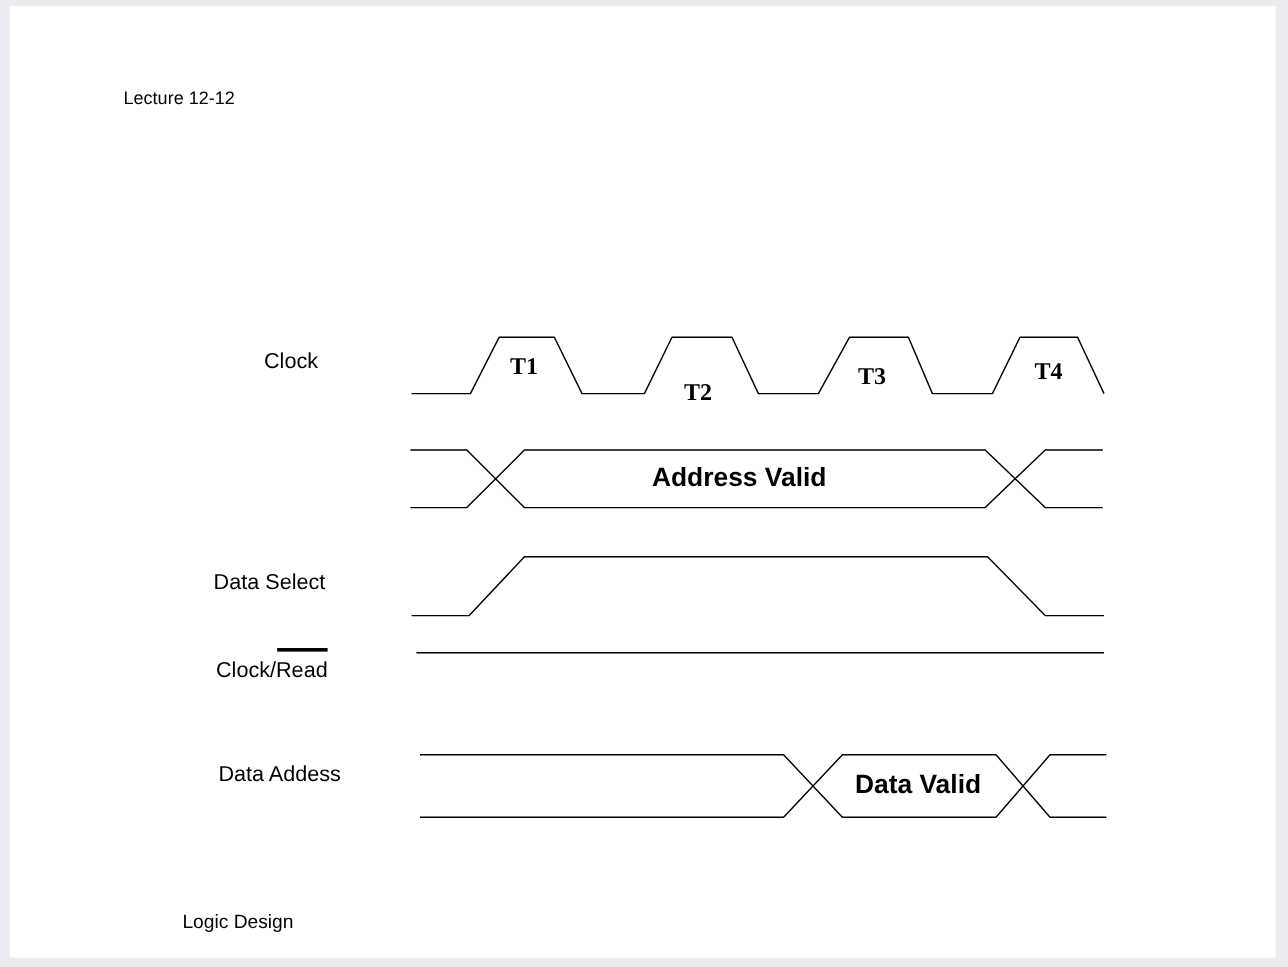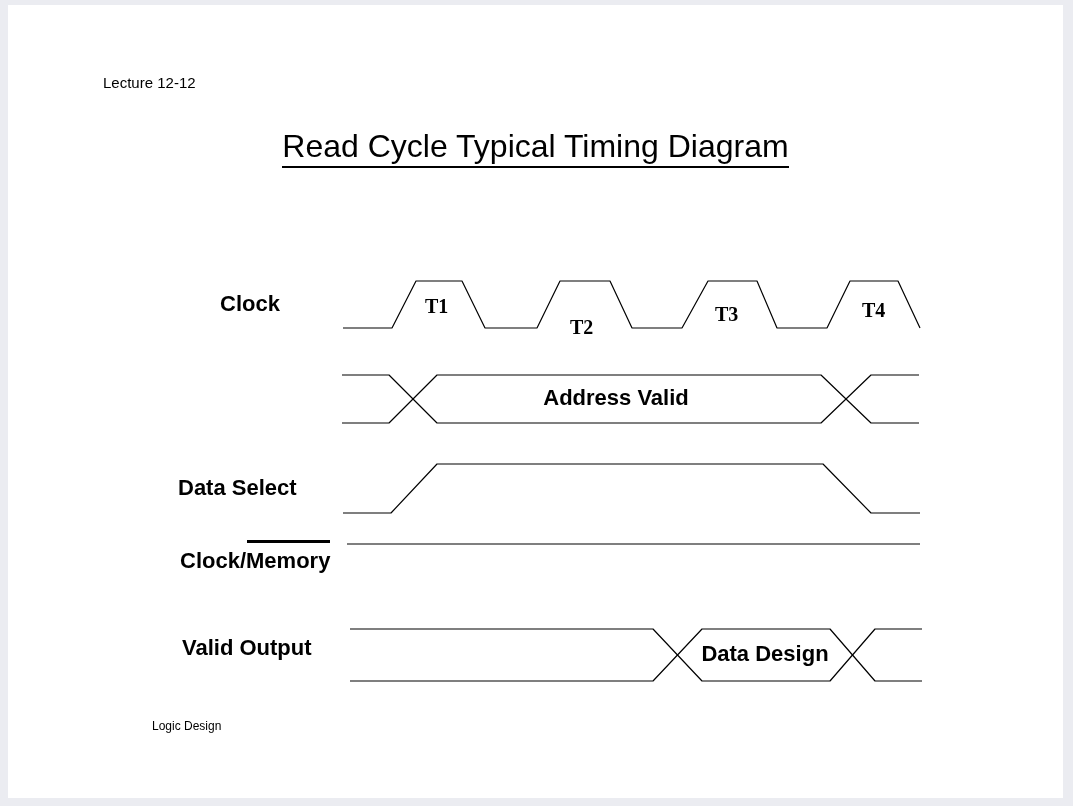--- a/index.html
+++ b/index.html
@@ -27,86 +27,83 @@
   }
   .title {
     display: inline-block;
     font-size: 32px; line-height: 1.15;
     border-bottom: 2px solid #000;
     padding-bottom: 1px;
   }
   .waves { position: absolute; left: 0; top: 0; width: 1055px; height: 793px; }
   .sig-label {
     position: absolute;
-    font-size: 22px; font-weight: bold; line-height: 1.1;
+    font-size: 18px; font-weight: normal; line-height: 1.1;
     white-space: nowrap;
   }
   .t-label {
     position: absolute;
     font-size: 20px; font-weight: bold; line-height: 1.1; font-family: Liberation Serif, serif;
   }
   .valid-label {
     position: absolute;
     font-size: 22px; font-weight: bold; line-height: 1.1;
     transform: translateX(-50%);
     white-space: nowrap;
   }
   .rw-write { position: relative; display: inline-block; }
   .rw-overline {
     position: absolute; left: 1px; right: 0; top: -9px;
     height: 3px; background: #000;
   }
   .footer-left {
-    position: absolute; left: 144px; top: 714px;
-    font-size: 12px; line-height: 1.2;
+    position: absolute; left: 144px; top: 754px;
+    font-size: 16px; line-height: 1.2;
   }
   .footer-right {
     position: absolute; left: 649px; top: 729px;
     font-size: 16px; line-height: 1.2;
   }
 </style>
 </head>
 <body>
 
 <div class="frame">
   <div class="slide">
 
     <div class="lecture-label">Lecture 12-12</div>
 
-    <div class="title-wrap">
-      <span class="title">Read Cycle Typical Timing Diagram</span>
-    </div>
 
     <svg class="waves" viewBox="0 0 1055 793" fill="none" stroke="#000000" stroke-width="1.2" stroke-linejoin="bevel" stroke-linecap="butt">
       <path d="M335,323 H384 L408,276 H454 L477,323 H529 L552,276 H602 L624,323 H674 L700,276 H749 L769,323 H819 L842,276 H890 L912,323"></path>
       <path d="M334,370 H381 L429,418 H813 L863,370 H911"></path>
       <path d="M334,418 H381 L429,370 H813 L863,418 H911"></path>
       <path d="M335,508 H383 L429,459 H815 L863,508 H912"></path>
       <path d="M339,539 H912"></path>
       <path d="M342,624 H645 L694,676 H822 L867,624 H914"></path>
       <path d="M342,676 H645 L694,624 H822 L867,676 H914"></path>
     </svg>
 
     <div class="sig-label" style="left:212px; top:287px;">Clock</div>
 
 
     <div class="sig-label" style="left:170px; top:471px;">Data Select</div>
 
     <div class="sig-label" style="left:172px; top:544px;">
-      <span>Clock/</span><span class="rw-write"><span class="rw-overline"></span><span>Memory</span></span>
+      <span>Clock/</span><span class="rw-write"><span class="rw-overline"></span><span>Read</span></span>
     </div>
 
-    <div class="sig-label" style="left:174px; top:631px;">Valid Output</div>
+    <div class="sig-label" style="left:174px; top:631px;">Data Addess</div>
 
     <div class="t-label" style="left:417px; top:290px;">T1</div>
     <div class="t-label" style="left:562px; top:311px;">T2</div>
     <div class="t-label" style="left:707px; top:298px;">T3</div>
     <div class="t-label" style="left:854px; top:294px;">T4</div>
 
     <div class="valid-label" style="left:608px; top:381px;">Address Valid</div>
 
-    <div class="valid-label" style="left:757px; top:637px;">Data Design</div>
+    <div class="valid-label" style="left:757px; top:637px;">Data Valid</div>
 
     <div class="footer-left">Logic Design</div>
 
 
   </div>
 </div>
 
 </body></html>

